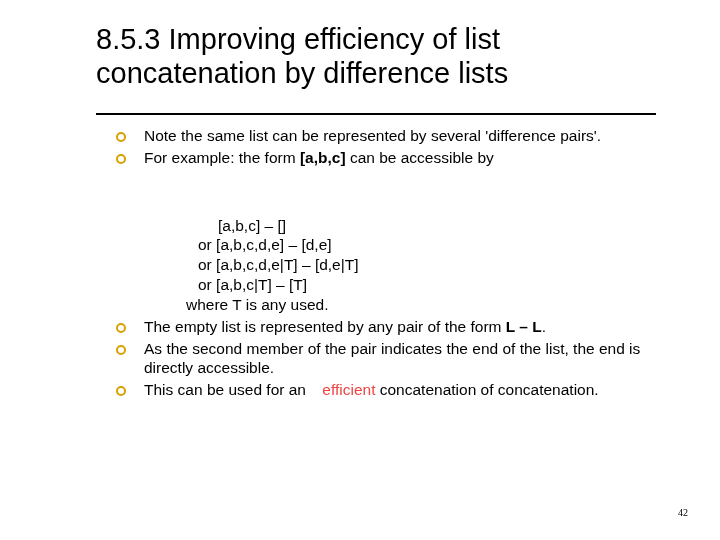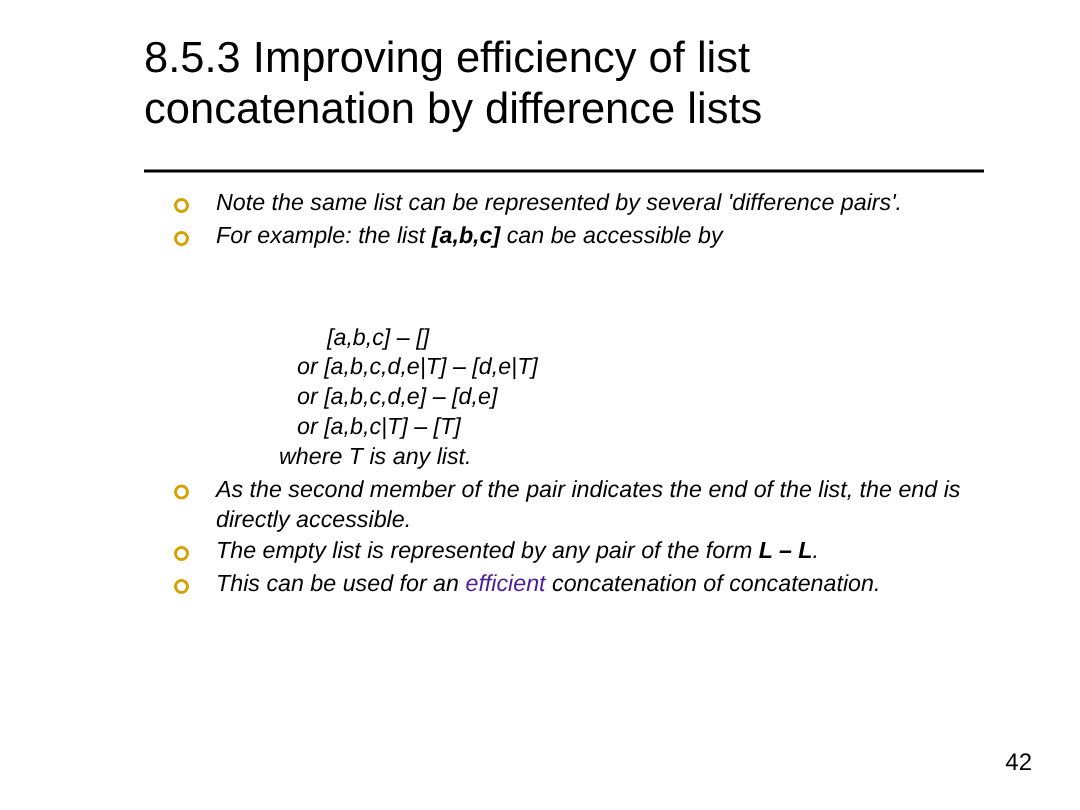--- a/index.html
+++ b/index.html
@@ -46,21 +46,20 @@
     top: 126px;
     width: 540px;
     font-size: 15.5px;
     line-height: 1.28;
     font-family: Verdana, Geneva, sans-serif;
   }
   ul.bullets {
     list-style: none;
     margin: 0;
     padding: 0;
-    font-style: italic;
   }
   ul.bullets > li {
     position: relative;
     padding-left: 28px;
     margin-bottom: 2px;
   }
   ul.bullets > li > .marker {
     position: absolute;
     left: 0;
     top: 6px;
@@ -75,28 +74,29 @@
     padding-left: 54px;
   }
   .or-first {
     padding-left: 74px;
     margin-top: 48px;
   }
   .or-where {
     padding-left: 42px;
   }
   .efficient {
-    color: #4c1d95;
+    color: #ef4444;
+    margin-left: 12px;
   }
   .page-num {
     position: absolute;
     right: 32px;
     bottom: 22px;
-    font-size: 16px;
-    font-family: Liberation Sans, sans-serif;
+    font-size: 10px;
+    font-family: Liberation Serif, serif;
   }
   .b { font-weight: 700; }
 </style>
 </head>
 <body>
 
 <div class="slide">
 
   <div class="title-block">
     <h1>8.5.3 Improving efficiency of list concatenation by difference lists</h1>
@@ -107,36 +107,36 @@
   <div class="body-block">
     <ul class="bullets">
 
       <li>
         <span class="marker"></span>
         <span>Note the same list can be represented by several 'difference pairs'.</span>
       </li>
 
       <li>
         <span class="marker"></span>
-        <span>For example: the list </span><span class="b">[a,b,c]</span><span> can be accessible by</span>
+        <span>For example: the form </span><span class="b">[a,b,c]</span><span> can be accessible by</span>
         <div class="or-first">[a,b,c] – []</div>
+        <div class="or-line"><span>or  </span><span>[a,b,c,d,e] – [d,e]</span></div>
         <div class="or-line"><span>or  </span><span>[a,b,c,d,e|T] – [d,e|T]</span></div>
-        <div class="or-line"><span>or  </span><span>[a,b,c,d,e] – [d,e]</span></div>
         <div class="or-line"><span>or  </span><span>[a,b,c|T] – [T]</span></div>
-        <div class="or-where">where T is any list.</div>
+        <div class="or-where">where T is any used.</div>
+      </li>
+
+      <li>
+        <span class="marker"></span>
+        <span>The empty list is represented by any pair of the form </span><span class="b">L – L</span><span>.</span>
       </li>
 
       <li>
         <span class="marker"></span>
         <span>As the second member of the pair indicates the end of the list, the end is directly accessible.</span>
-      </li>
-
-      <li>
-        <span class="marker"></span>
-        <span>The empty list is represented by any pair of the form </span><span class="b">L – L</span><span>.</span>
       </li>
 
       <li>
         <span class="marker"></span>
         <span>This can be used for an </span><span class="efficient">efficient</span><span> concatenation of concatenation.</span>
       </li>
 
     </ul>
   </div>
 

